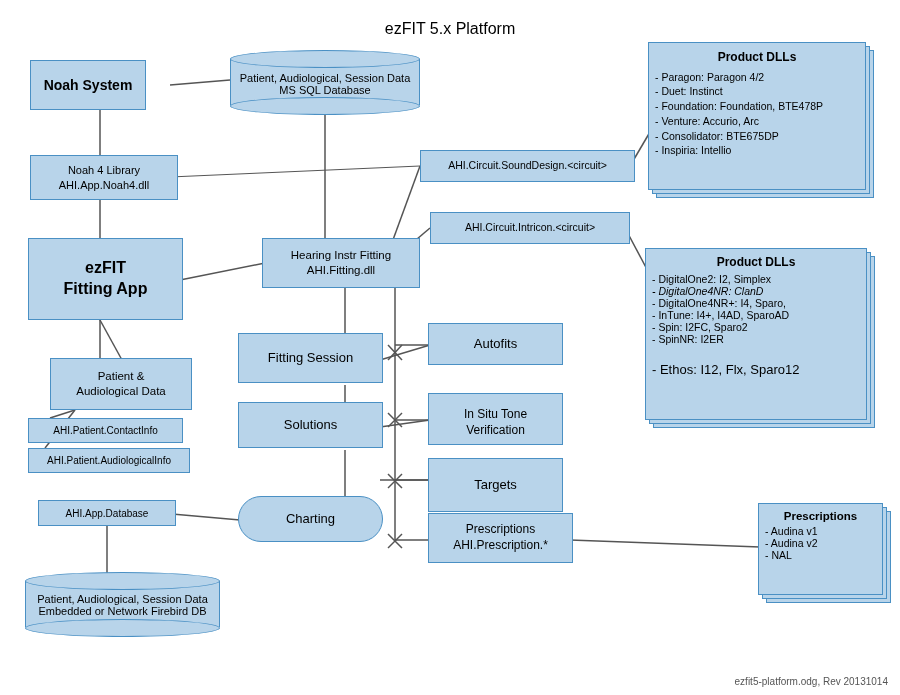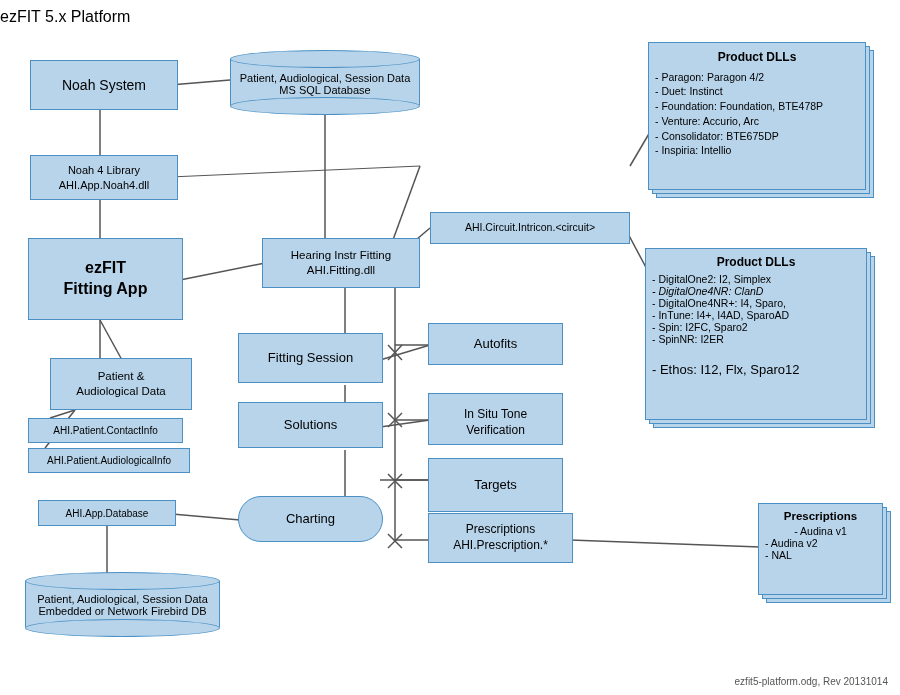--- a/index.html
+++ b/index.html
@@ -23,23 +23,24 @@
       background: #b8d4ea;
       text-align: center;
       display: flex;
       align-items: center;
       justify-content: center;
       padding: 4px;
       line-height: 1.3;
     }
     .title {
       position: absolute;
-      text-align: left;
+      text-align: center;
       font-size: 16px;
       font-weight: normal;
+      margin-top: 12px;
     }
     .footnote {
       position: absolute;
       font-size: 10px;
       color: #555;
     }
     svg.lines {
       position: absolute;
       top: 0; left: 0;
       width: 900px;
@@ -135,41 +136,44 @@
     <line x1="388" y1="360" x2="402" y2="345" stroke="#555" stroke-width="1.5"></line>
     <line x1="388" y1="345" x2="402" y2="360" stroke="#555" stroke-width="1.5"></line>
     <line x1="388" y1="427" x2="402" y2="413" stroke="#555" stroke-width="1.5"></line>
     <line x1="388" y1="413" x2="402" y2="427" stroke="#555" stroke-width="1.5"></line>
     <line x1="388" y1="488" x2="402" y2="474" stroke="#555" stroke-width="1.5"></line>
     <line x1="388" y1="474" x2="402" y2="488" stroke="#555" stroke-width="1.5"></line>
     <line x1="388" y1="548" x2="402" y2="534" stroke="#555" stroke-width="1.5"></line>
     <line x1="388" y1="534" x2="402" y2="548" stroke="#555" stroke-width="1.5"></line>
   </svg>
 
-  <div class="box" style="left:30px;top:60px;width:148px;height:50px;font-size:14px;font-weight:normal;">
+  <div class="box" style="left:30px;top:60px;width:116px;height:50px;font-size:14px;font-weight:bold;">
     <span>Noah System</span>
   </div>
 
   <div style="position:absolute;left:230px;top:50px;width:190px;height:65px;">
 
     <div style="position:absolute;top:0;left:0;width:190px;height:18px;background:#b8d4ea;border:1.5px solid #4a90c4;border-radius:50%;z-index:2;"></div>
 
     <div style="position:absolute;top:9px;left:0;width:190px;height:46px;background:#b8d4ea;border-left:1.5px solid #4a90c4;border-right:1.5px solid #4a90c4;z-index:1;display:flex;align-items:center;justify-content:center;font-size:11px;text-align:center;padding-top:4px;">
       <span style="white-space:pre-line;">Patient, Audiological, Session Data
 MS SQL Database</span>
     </div>
 
     <div style="position:absolute;bottom:0;left:0;width:190px;height:18px;background:#b8d4ea;border:1.5px solid #4a90c4;border-radius:50%;z-index:2;"></div>
   </div>
 
   <div class="box" style="left:30px;top:155px;width:148px;height:45px;font-size:11px;">
     <span style="white-space:pre-line;">Noah 4 Library
 AHI.App.Noah4.dll</span>
   </div>
 
+  <div class="box" style="left:420px;top:150px;width:215px;height:32px;font-size:10.5px;">
+    <span>AHI.Circuit.SoundDesign.&lt;circuit&gt;</span>
+  </div>
 
   <div class="box" style="left:430px;top:212px;width:200px;height:32px;font-size:10.5px;">
     <span>AHI.Circuit.Intricon.&lt;circuit&gt;</span>
   </div>
 
   <div class="box" style="left:28px;top:238px;width:155px;height:82px;font-size:16px;font-weight:bold;">
     <span style="white-space:pre-line;">ezFIT
 Fitting App</span>
   </div>
 
@@ -261,21 +265,21 @@
       <div style="font-size:10.5px;">- SpinNR: I2ER</div>
       <div style="font-size:13px;margin-top:17px;">- Ethos: I12, Flx, Sparo12</div>
     </div>
   </div>
 
   <div class="stacked-box" style="left:758px;top:503px;width:125px;height:92px;">
     <div style="position:absolute;left:8px;top:8px;width:125px;height:92px;border:1.5px solid #4a90c4;background:#b8d4ea;"></div>
     <div style="position:absolute;left:4px;top:4px;width:125px;height:92px;border:1.5px solid #4a90c4;background:#b8d4ea;"></div>
     <div style="position:absolute;left:0;top:0;width:125px;height:92px;border:1.5px solid #4a90c4;background:#b8d4ea;display:flex;flex-direction:column;padding:6px;">
       <div style="font-weight:bold;font-size:11.5px;text-align:center;margin-bottom:3px;">Prescriptions</div>
-      <div style="font-size:10.5px;text-align:center;">- Audina v1</div>
+      <div style="font-size:10.5px;">- Audina v1</div>
       <div style="font-size:10.5px;">- Audina v2</div>
       <div style="font-size:10.5px;">- NAL</div>
     </div>
   </div>
 
   <div class="footnote" style="bottom:8px;right:12px;">ezfit5-platform.odg,  Rev 20131014</div>
 
 </div>
 
 </body></html>

